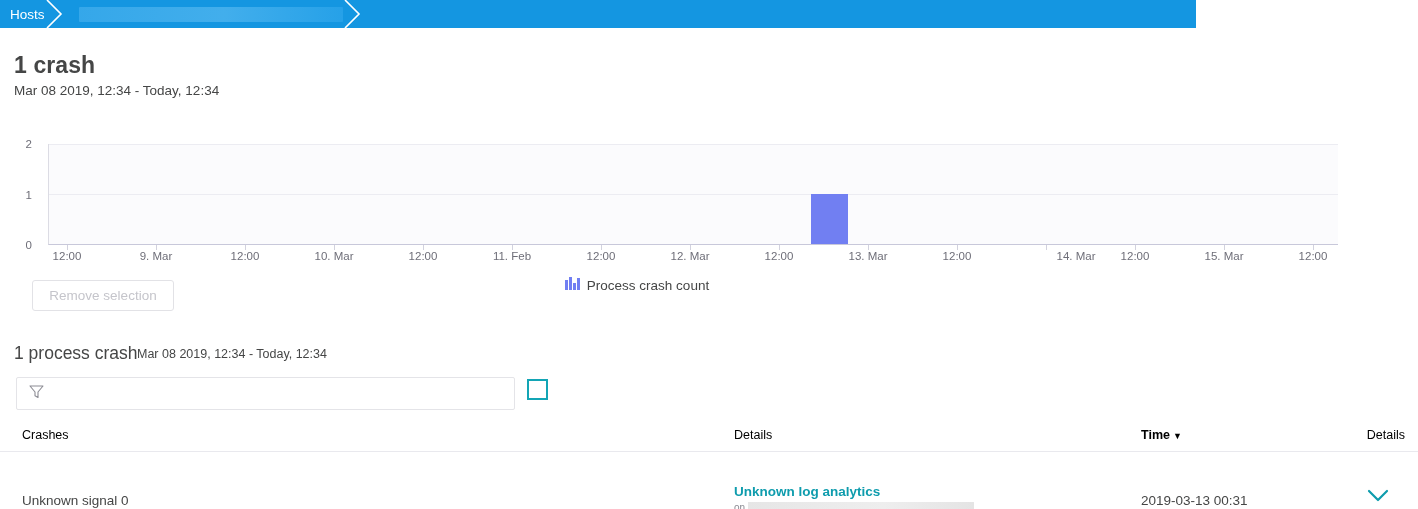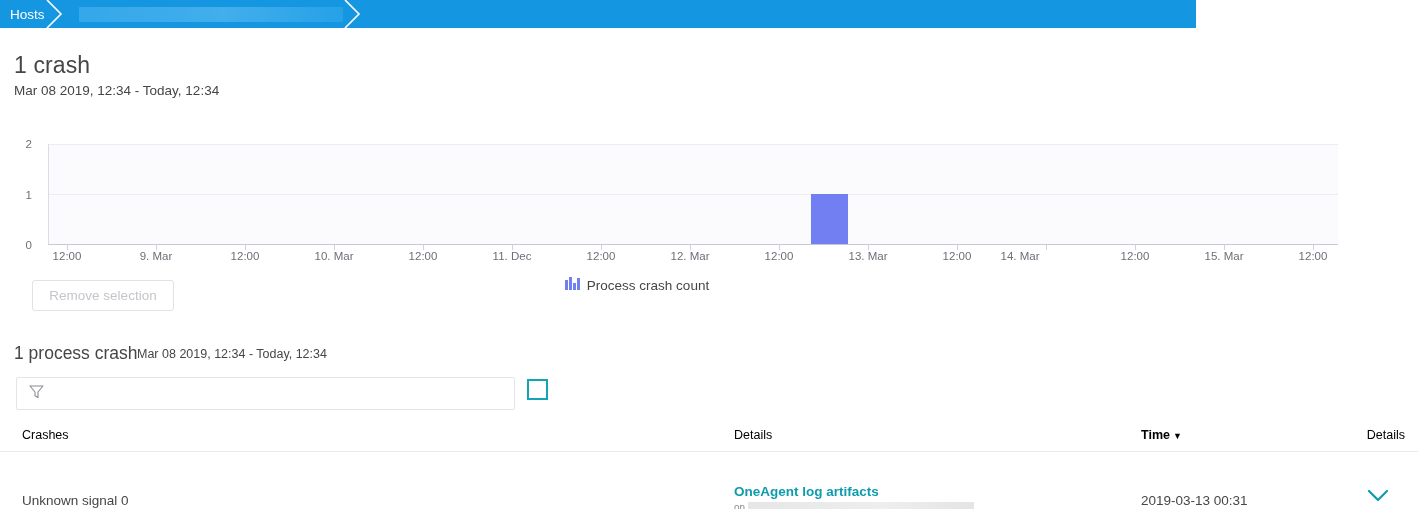--- a/index.html
+++ b/index.html
@@ -38,21 +38,21 @@
     background: linear-gradient(to right, #3eacec 0%, #4fb5ef 55%, #2ba4ea 100%);
     opacity: .78;
     border-radius: 1px;
   }
   .crumb-seg2 { background: #1496e1; }
   .crumb-seg3 { background: #0fa1e8; flex: 1; padding-left: 14px; }
 
   
   .page-title {
     position: absolute; left: 14px; top: 52px;
-    font-size: 23px; color: #454646; font-weight: 400;
+    font-size: 23px; color: #454646; font-weight: 700;
     letter-spacing: .1px;
     text-align: right;
   }
   .page-subtitle {
     position: absolute; left: 14px; top: 83px;
     font-size: 13.5px; color: #454646;
   }
 
   
   .chart-wrap { position: absolute; left: 0; top: 130px; width: 1418px; height: 180px; }
@@ -212,33 +212,33 @@
       <div class="xlabel" style="left:19px">12:00</div>
     <div class="xtickmark" style="left:108px"></div>
       <div class="xlabel" style="left:108px">9. Mar</div>
     <div class="xtickmark" style="left:197px"></div>
       <div class="xlabel" style="left:197px">12:00</div>
     <div class="xtickmark" style="left:286px"></div>
       <div class="xlabel" style="left:286px">10. Mar</div>
     <div class="xtickmark" style="left:375px"></div>
       <div class="xlabel" style="left:375px">12:00</div>
     <div class="xtickmark" style="left:464px"></div>
-      <div class="xlabel" style="left:464px">11. Dec</div>
+      <div class="xlabel" style="left:464px">11. Feb</div>
     <div class="xtickmark" style="left:553px"></div>
       <div class="xlabel" style="left:553px">12:00</div>
     <div class="xtickmark" style="left:642px"></div>
       <div class="xlabel" style="left:642px">12. Mar</div>
     <div class="xtickmark" style="left:731px"></div>
       <div class="xlabel" style="left:731px">12:00</div>
     <div class="xtickmark" style="left:820px"></div>
       <div class="xlabel" style="left:820px">13. Mar</div>
     <div class="xtickmark" style="left:909px"></div>
       <div class="xlabel" style="left:909px">12:00</div>
     <div class="xtickmark" style="left:998px"></div>
-      <div class="xlabel" style="left:972px">14. Mar</div>
+      <div class="xlabel" style="left:1028px">14. Mar</div>
     <div class="xtickmark" style="left:1087px"></div>
       <div class="xlabel" style="left:1087px">12:00</div>
     <div class="xtickmark" style="left:1176px"></div>
       <div class="xlabel" style="left:1176px">15. Mar</div>
     <div class="xtickmark" style="left:1265px"></div>
       <div class="xlabel" style="left:1265px">12:00</div>
   </div>
 
   <div class="legend">
     <span class="legend-icon">
@@ -278,21 +278,21 @@
     <div class="th sorted" style="left:1141px">
       <span>Time</span><span class="caret">▼</span>
     </div>
     <div class="th" style="right:13px">Details</div>
   </div>
 
   <div class="trow">
     <div class="cell cell-crash">Unknown signal 0</div>
 
     <div class="cell cell-process">
-      <a class="proc-link" href="#">OneAgent log artifacts</a>
+      <a class="proc-link" href="#">Unknown log analytics</a>
       <span class="proc-host">
         <span class="proc-on">on</span>
         <span class="host-redact"></span>
       </span>
     </div>
 
     <div class="cell cell-time">2019-03-13 00:31</div>
 
     <div class="cell cell-details">
       <span class="chevron">

